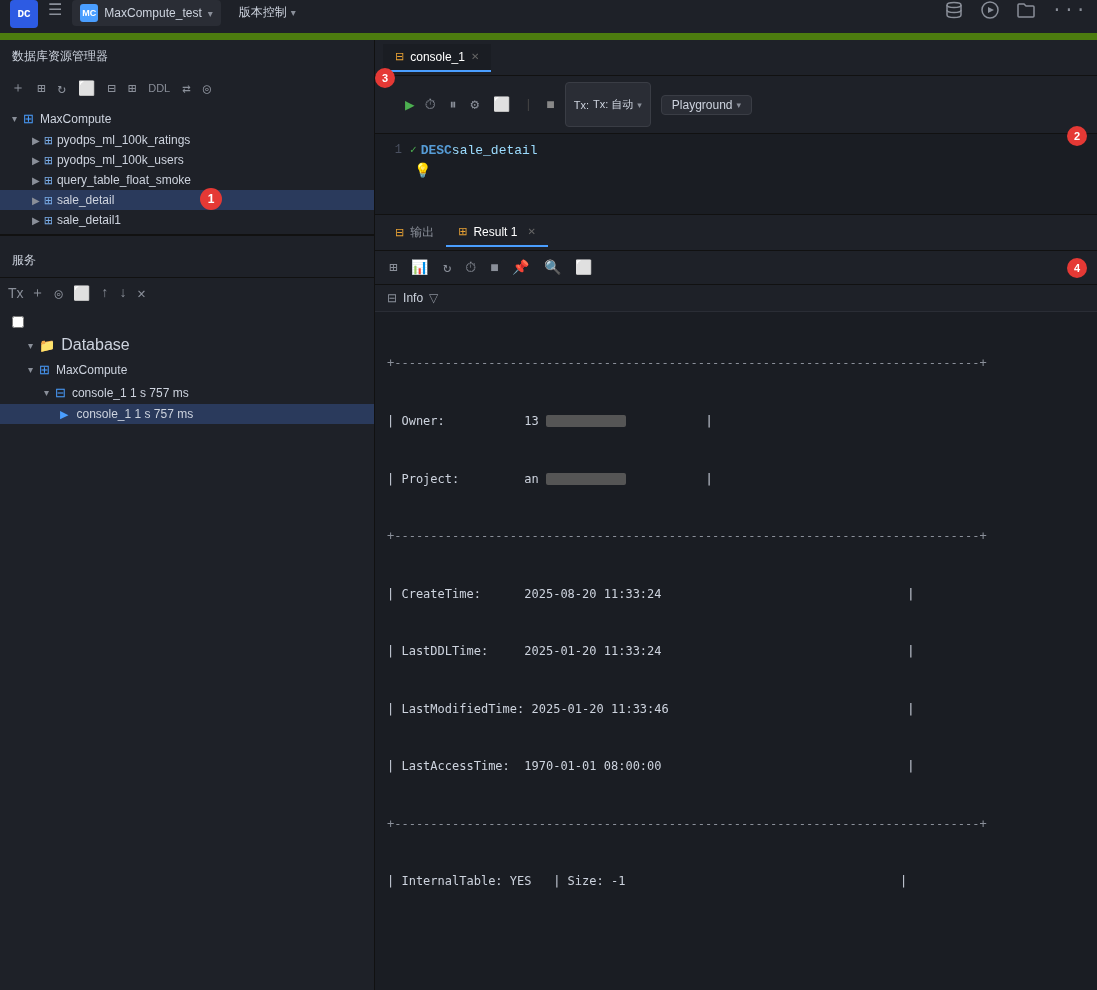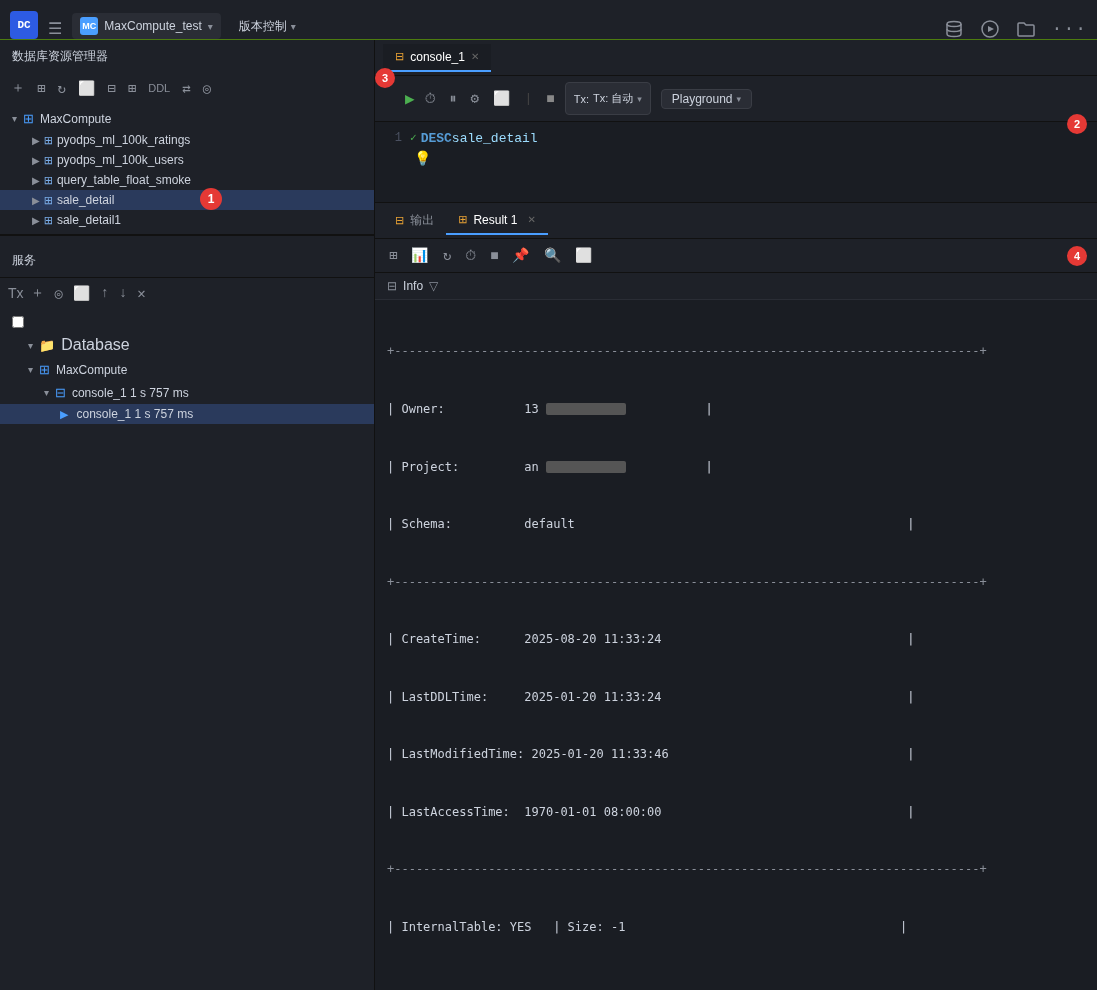--- a/index.html
+++ b/index.html
@@ -13,24 +13,24 @@
       overflow: hidden;
       display: flex;
       flex-direction: column;
     }
 
     
     .top-bar {
       height: 40px;
       background: #1e2128;
       display: flex;
-      align-items: flex-end;
+      align-items: flex-start;
       padding: 0 10px;
       gap: 10px;
-      border-bottom: 1px solid #4d7c0f;
+      border-bottom: 7px solid #4d7c0f;
       flex-shrink: 0;
     }
     .top-bar-logo {
       width: 28px;
       height: 28px;
       background: #2d5be3;
       border-radius: 4px;
       display: flex; align-items: center; justify-content: center;
       color: white; font-weight: bold; font-size: 11px;
     }
@@ -220,21 +220,21 @@
     .run-btn {
       color: #4caf50;
       font-size: 16px;
       cursor: pointer;
     }
     .tx-badge {
       display: flex; align-items: center; gap: 4px;
       background: #2a2d35;
       border: 1px solid #3a3d45;
       border-radius: 4px;
-      padding: 8px 8px;
+      padding: 14px 8px;
       font-size: 11px;
       font-family: sans-serif;
       color: #cdd3de;
       cursor: pointer;
     }
     .playground-btn {
       display: flex; align-items: center; gap: 4px;
       background: #2a2d35;
       border: 1px solid #3a3d45;
       border-radius: 4px;
@@ -581,21 +581,20 @@
         <span>⊟</span>
         <span class="info-bar-title">Info</span>
         <span style="cursor:pointer;">▽</span>
       </div>
 
       <div class="result-content">
         <div class="output-table">
           <div class="output-line">+---------------------------------------------------------------------------------+</div>
           <div>| Owner:           13 <span class="blurred-text"></span>           |</div>
           <div>| Project:         an <span class="blurred-text"></span>           |</div>
-          <div>| Schema:          default                                              |</div>
           <div class="output-line">+---------------------------------------------------------------------------------+</div>
           <div>| CreateTime:      2025-08-20 11:33:24                                  |</div>
           <div>| LastDDLTime:     2025-01-20 11:33:24                                  |</div>
           <div>| LastModifiedTime: 2025-01-20 11:33:46                                 |</div>
           <div>| LastAccessTime:  1970-01-01 08:00:00                                  |</div>
           <div class="output-line">+---------------------------------------------------------------------------------+</div>
           <div>| InternalTable: YES   | Size: -1                                      |</div>
           
           
           

